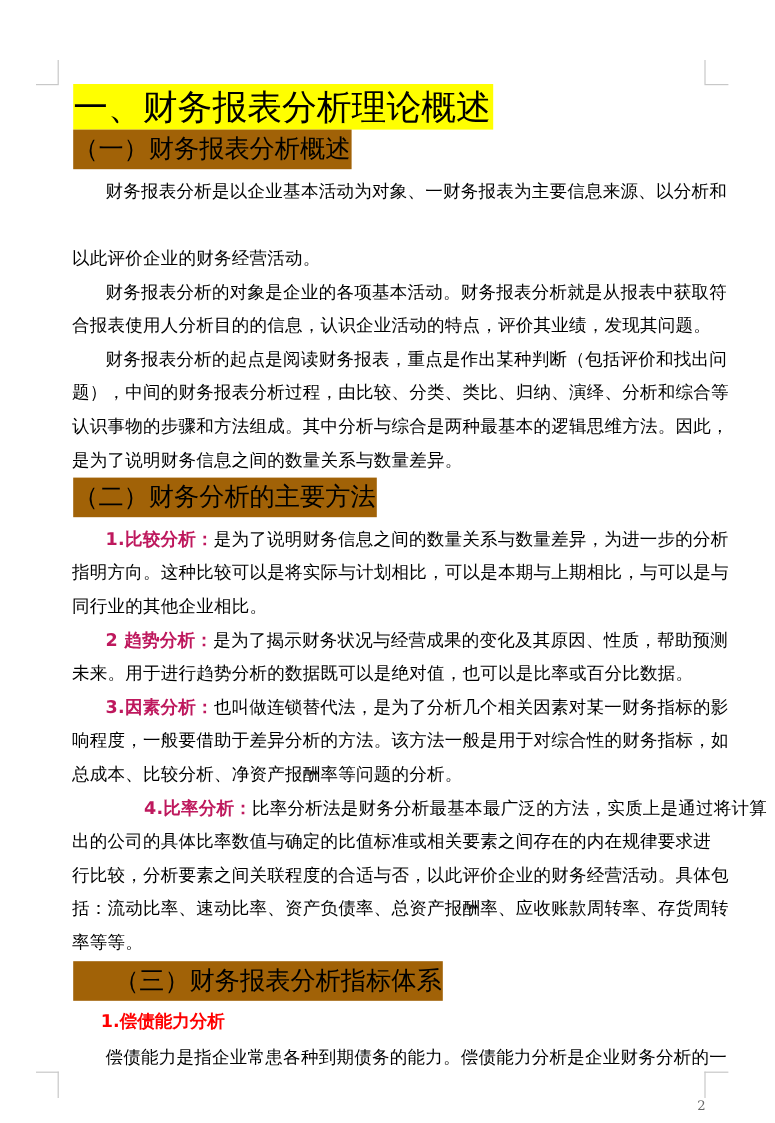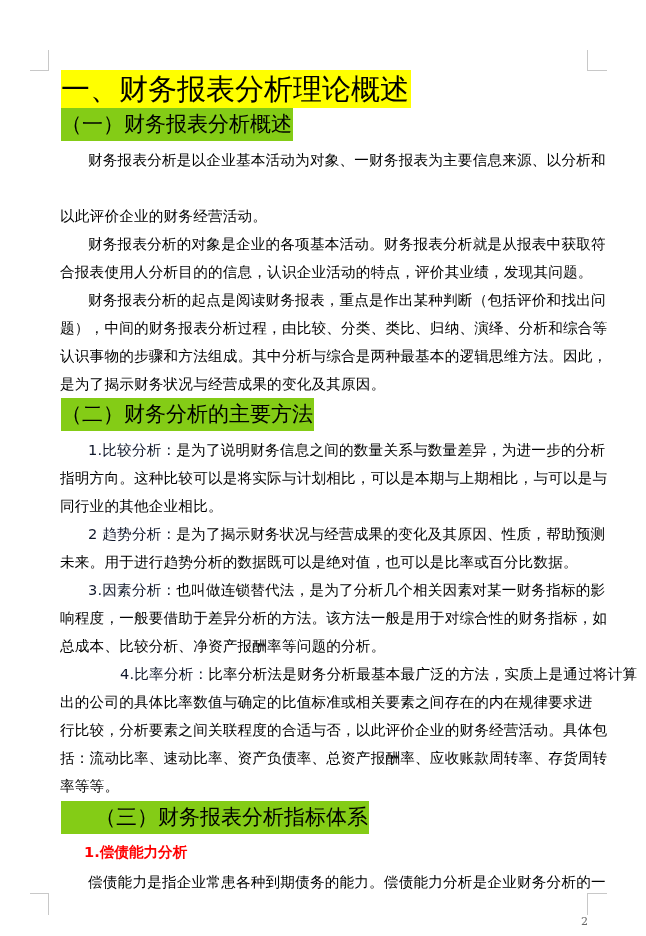--- a/index.html
+++ b/index.html
@@ -7,27 +7,27 @@
          font-family: "DejaVu Sans", "Liberation Sans", sans-serif; color: #000; }
   .page { position: absolute; left: 0; top: 0; width: 646px; height: 936px; background: #fff; }
 
   
   .mark { position: absolute; background: #c8c8c8; }
 
   .h1 { position: absolute; left: 61px; top: 70px; height: 38px; line-height: 38px;
         background: #ffff00; font-size: 29px; padding-right: 2px; white-space: nowrap;
         font-family: "DejaVu Serif", "Liberation Serif", serif; }
   .h2 { position: absolute; left: 61px; height: 33px; line-height: 33px;
-        background: #84cc16; font-size: 21px; white-space: nowrap;
+        background: #a16207; font-size: 21px; white-space: nowrap;
         font-family: "DejaVu Serif", "Liberation Serif", serif; padding-right: 1px; }
 
   .line { position: absolute; left: 60px; width: 530px; font-size: 14.6px;
           line-height: 20px; height: 20px; white-space: nowrap; letter-spacing: 0.2px; }
   .indent { left: 88px; width: 502px; }
-  .red { color: #0f172a; font-weight: normal; }
+  .red { color: #be185d; font-weight: bold; }
   .sub { position: absolute; left: 84px; font-size: 14.6px; line-height: 20px;
          color: #ff0000; font-weight: bold; white-space: nowrap; }
 
   .pagenum { position: absolute; left: 581px; top: 915px; font-size: 11px; color: #666;
              font-family: "DejaVu Serif", serif; }
 </style>
 </head>
 <body>
 
 <div class="page">
@@ -47,21 +47,21 @@
 
   <div class="line indent" style="top:150px;">财务报表分析是以企业基本活动为对象、一财务报表为主要信息来源、以分析和</div>
   <div class="line" style="top:206px;">以此评价企业的财务经营活动。</div>
 
   <div class="line indent" style="top:234px;">财务报表分析的对象是企业的各项基本活动。财务报表分析就是从报表中获取符</div>
   <div class="line" style="top:262px;">合报表使用人分析目的的信息，认识企业活动的特点，评价其业绩，发现其问题。</div>
 
   <div class="line indent" style="top:290px;">财务报表分析的起点是阅读财务报表，重点是作出某种判断（包括评价和找出问</div>
   <div class="line" style="top:318px;">题），中间的财务报表分析过程，由比较、分类、类比、归纳、演绎、分析和综合等</div>
   <div class="line" style="top:346px;">认识事物的步骤和方法组成。其中分析与综合是两种最基本的逻辑思维方法。因此，</div>
-  <div class="line" style="top:374px;">是为了揭示财务状况与经营成果的变化及其原因。</div>
+  <div class="line" style="top:374px;">是为了说明财务信息之间的数量关系与数量差异。</div>
 
   <div class="h2" style="top:398px;">（二）财务分析的主要方法</div>
 
   <div class="line indent" style="top:440px;">
     <span class="red">1.比较分析：</span><span>是为了说明财务信息之间的数量关系与数量差异，为进一步的分析</span>
   </div>
   <div class="line" style="top:468px;">指明方向。这种比较可以是将实际与计划相比，可以是本期与上期相比，与可以是与</div>
   <div class="line" style="top:496px;">同行业的其他企业相比。</div>
 
   <div class="line indent" style="top:524px;">

